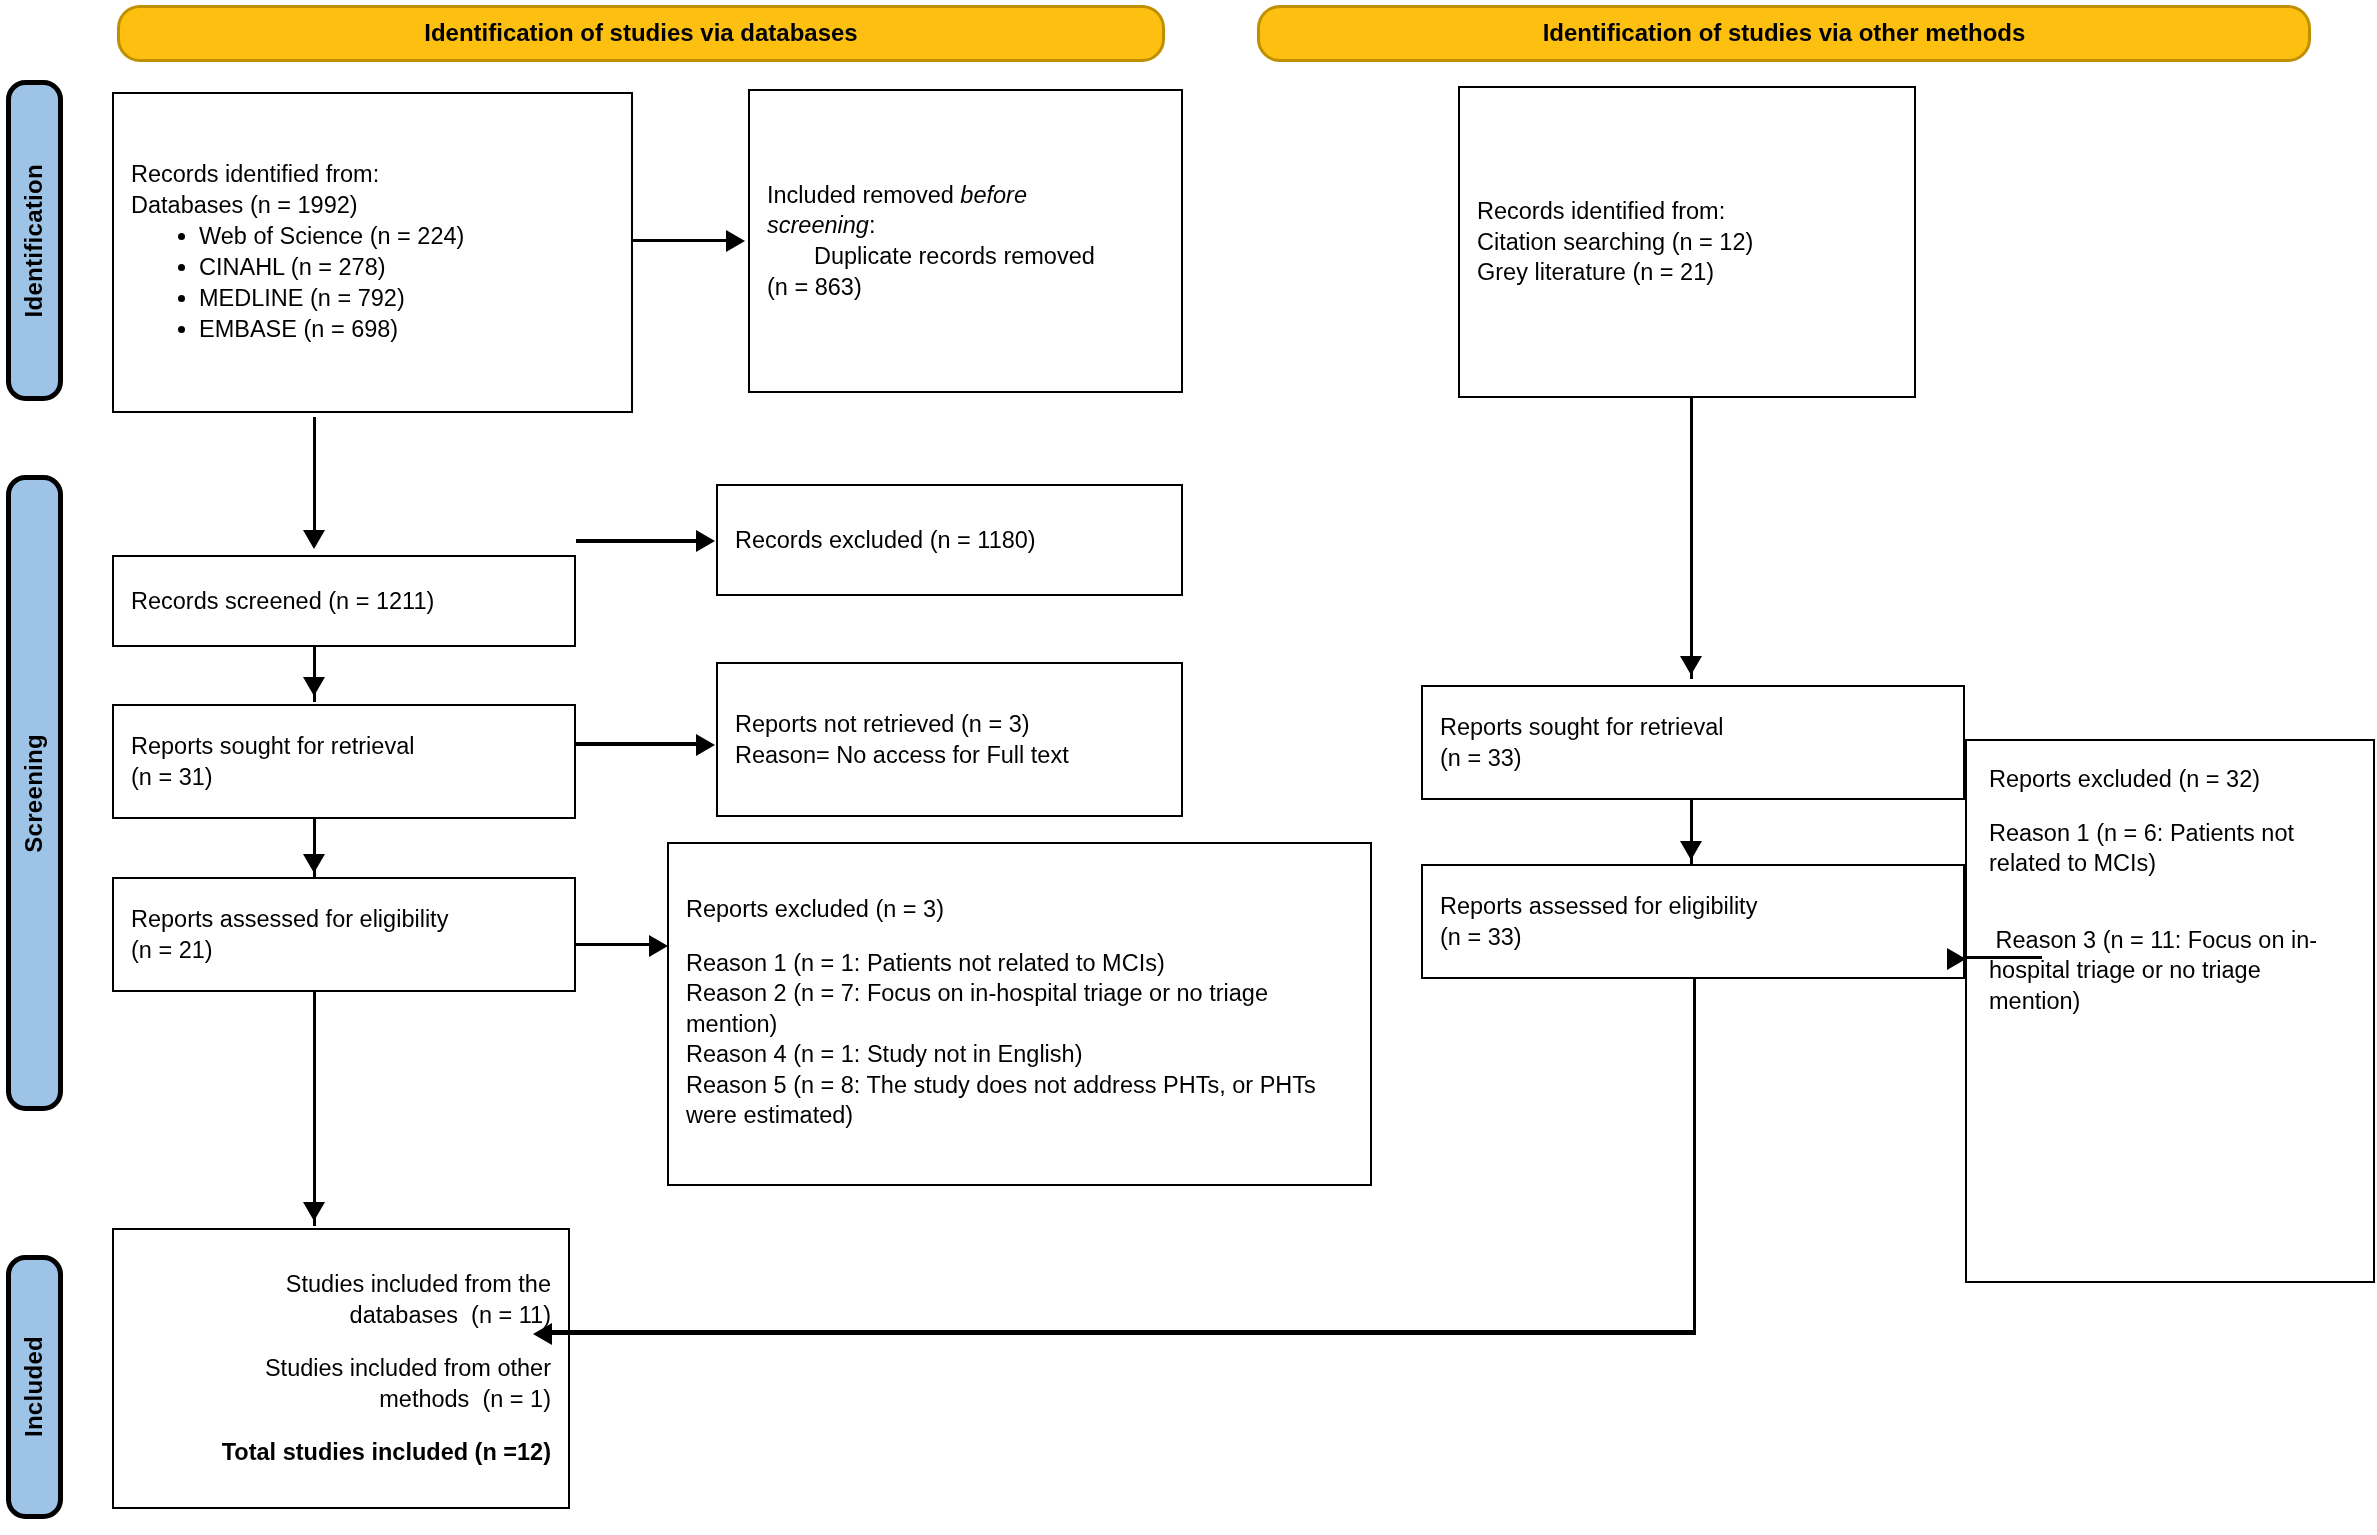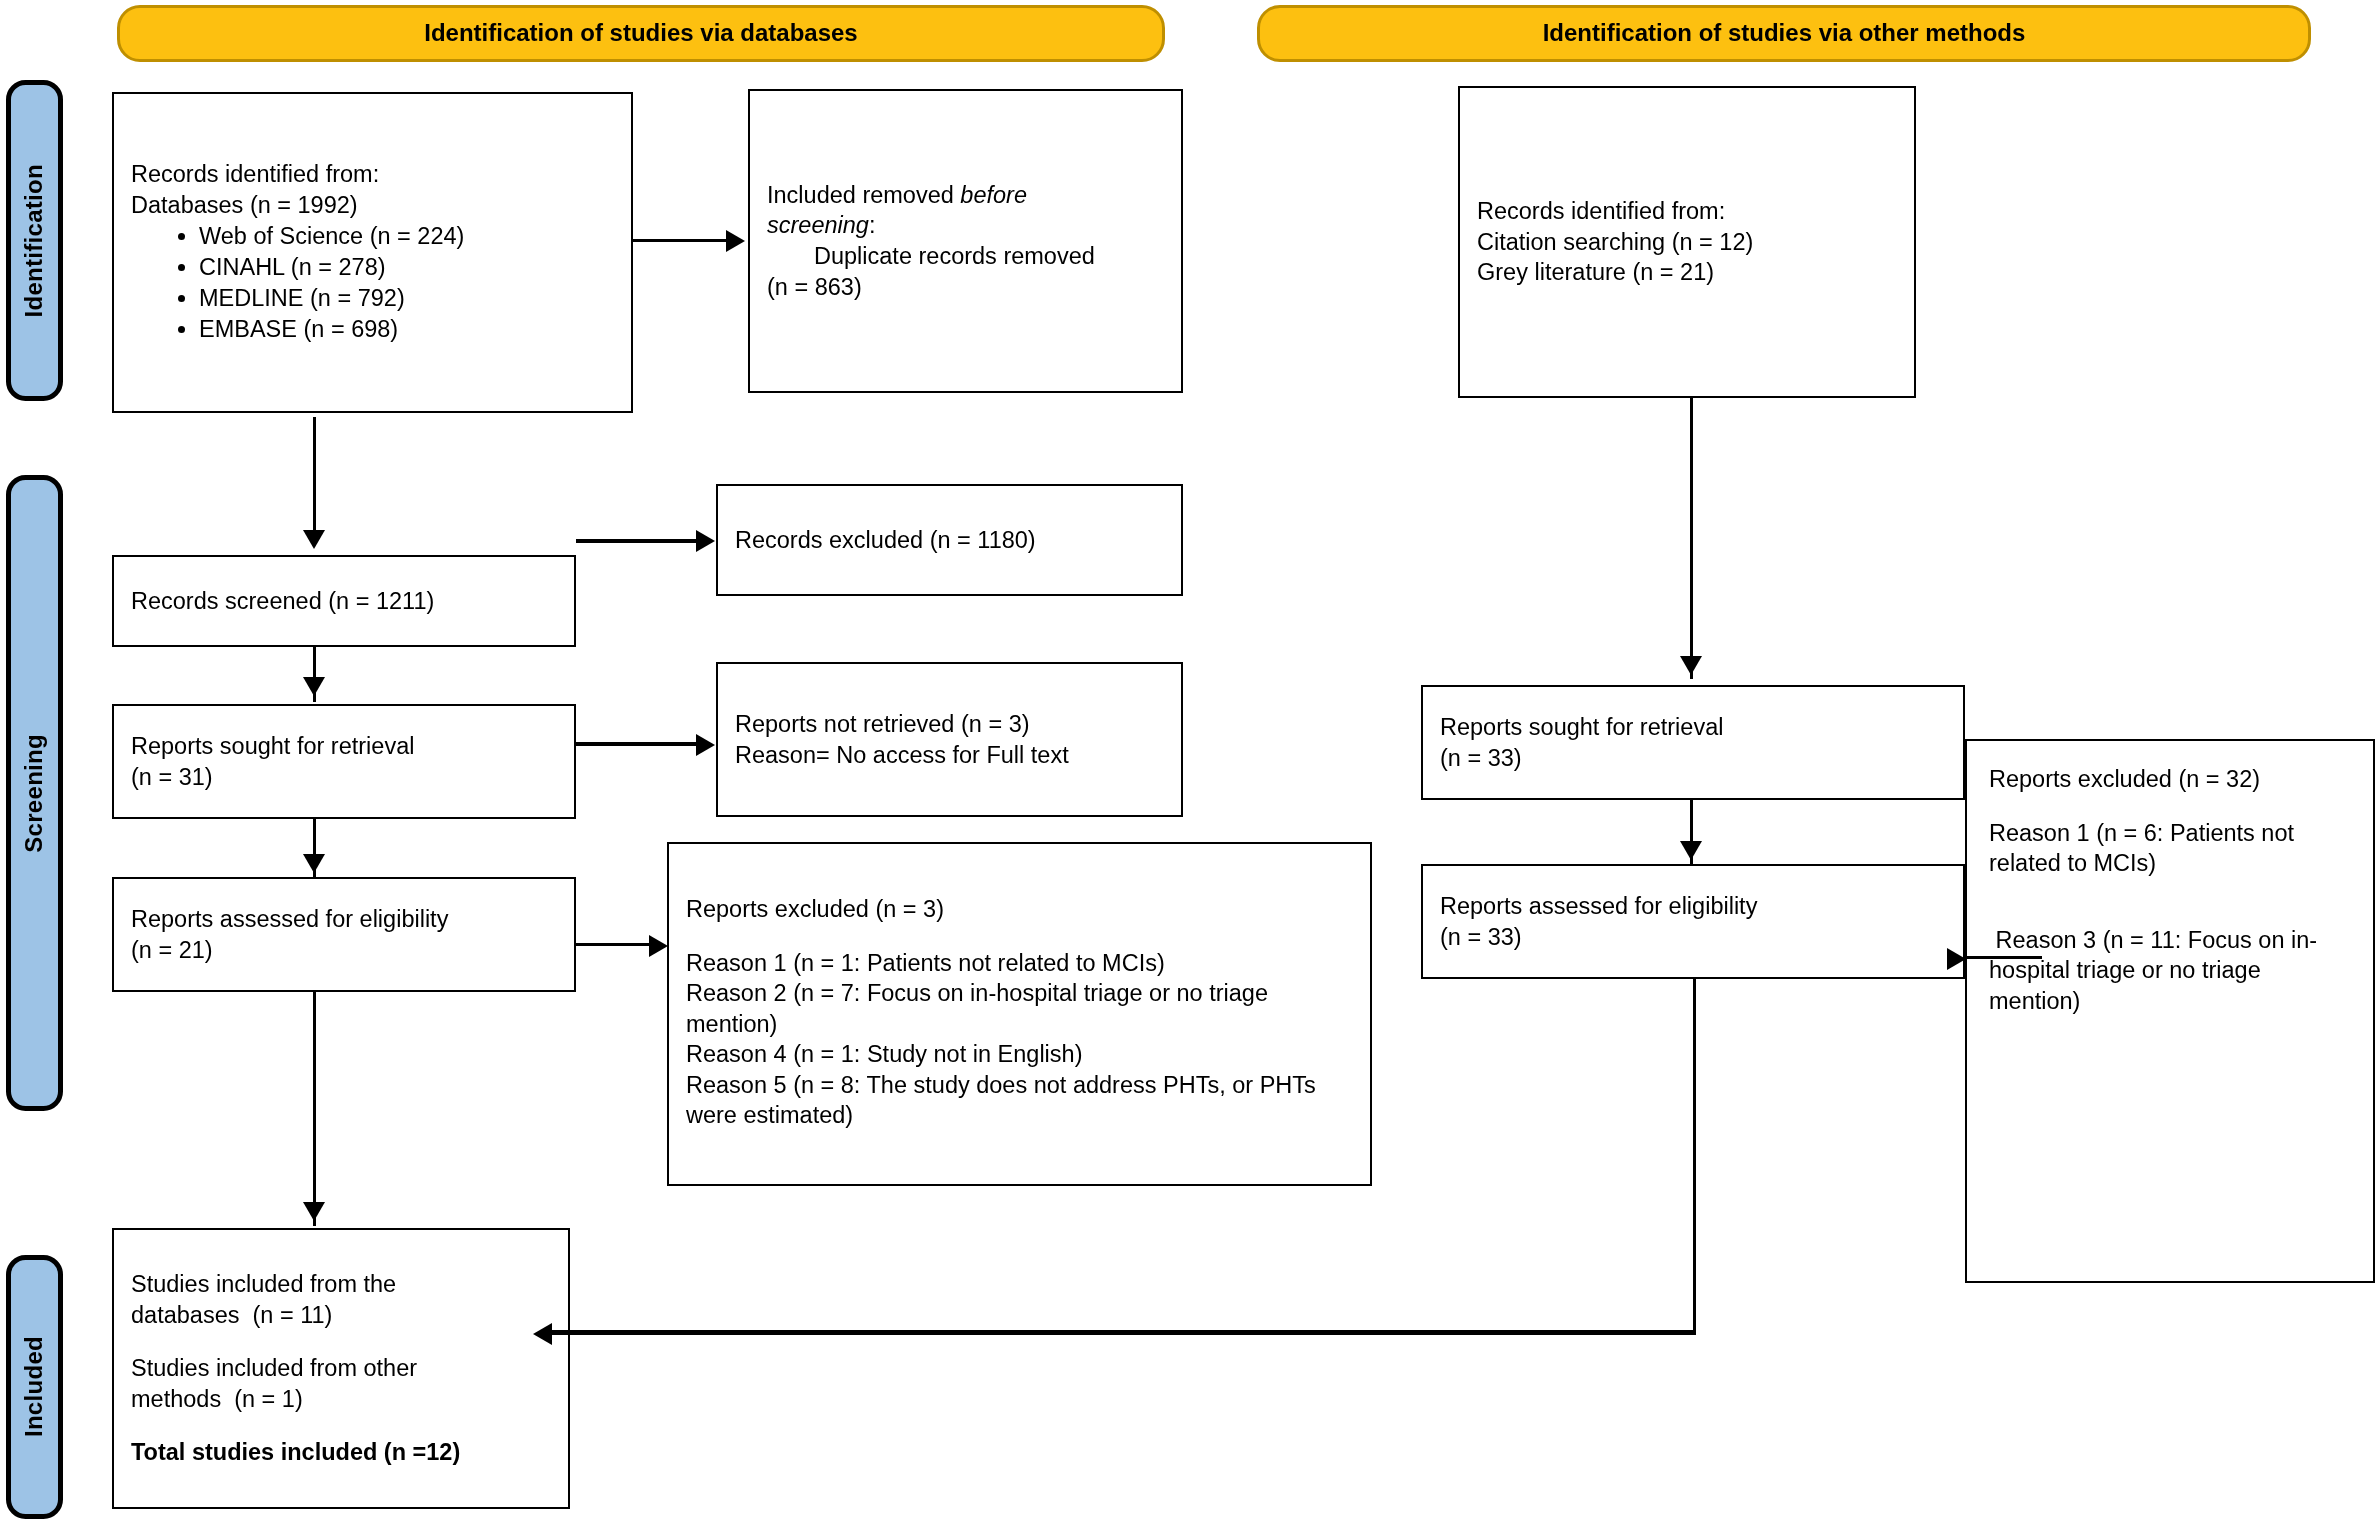--- a/index.html
+++ b/index.html
@@ -155,21 +155,21 @@
     <div class="ln">Reason 4 (n = 1: Study not in English)</div>
     <div class="ln">Reason 5 (n = 8: The study does not address PHTs, or PHTs were estimated)</div>
   </div>
 
   <div class="ln-h" style="left:576px;top:943px;width:74px;height:3.4px;"></div>
   <div class="arrow arrow-right" style="left:649px;top:935px;"></div>
 
   <div class="ln-v" style="left:313px;top:991px;width:2.9px;height:235px;"></div>
   <div class="arrow arrow-down" style="left:303px;top:1202px;"></div>
 
-  <div class="box vcenter" style="left:112px;top:1228px;width:458px;height:281px;padding:23px 17px;">
+  <div class="box vcenter" style="left:112px;top:1228px;width:458px;height:281px;padding:23px 17px;text-align:right;">
     <div class="ln">Studies included from the</div>
     <div class="ln">databases  (n = 11)</div>
     <div class="spacer"></div>
     <div class="ln">Studies included from other</div>
     <div class="ln">methods  (n = 1)</div>
     <div class="spacer"></div>
     <div class="ln bold">Total studies included (n =12)</div>
   </div>
 
   <div class="box vcenter" style="left:1458px;top:86px;width:458px;height:312px;">

